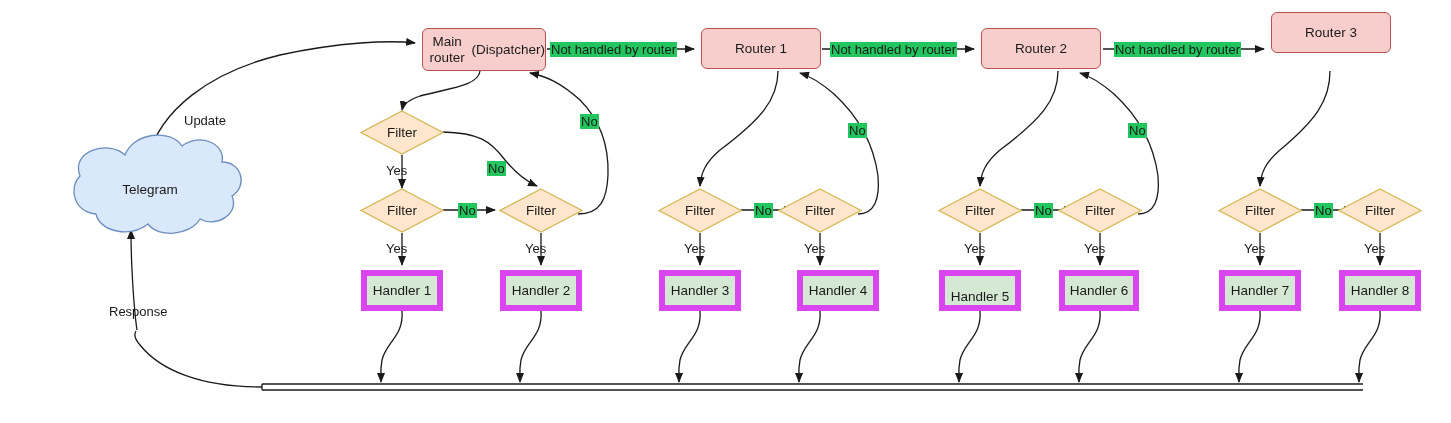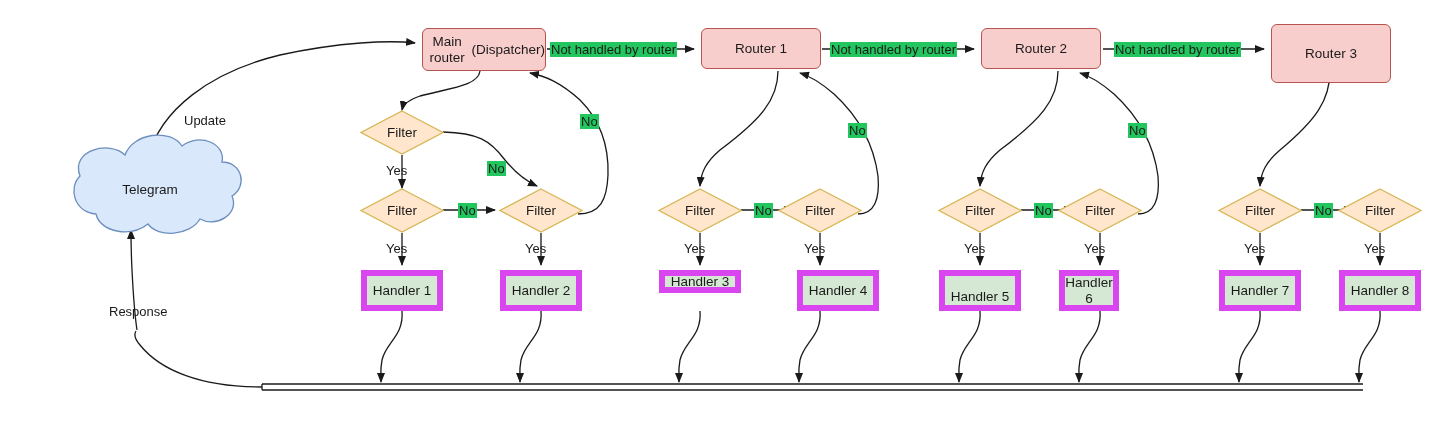--- a/index.html
+++ b/index.html
@@ -114,21 +114,21 @@
   <div class="node router" style="left:422px;top:28px;width:124px;height:43px;flex-direction:row;">
     <span>Main router</span>
     <span>(Dispatcher)</span>
   </div>
   <div class="node router" style="left:701px;top:28px;width:120px;height:41px;">
     <span>Router 1</span>
   </div>
   <div class="node router" style="left:981px;top:28px;width:120px;height:41px;">
     <span>Router 2</span>
   </div>
-  <div class="node router" style="left:1271px;top:24px;width:120px;height:59px;">
+  <div class="node router" style="left:1271px;top:12px;width:120px;height:41px;">
     <span>Router 3</span>
   </div>
 
   <div class="filter-wrap" style="left:360px;top:110px;width:84px;height:45px;">
     <svg width="84" height="45">
         <polygon points="42,1 83,22.5 42,44 1,22.5" fill="#ffe6cc" stroke="#d6b656" stroke-width="1.3"></polygon>
       </svg>
     <span class="filter-lbl">Filter</span>
   </div>
   <div class="filter-wrap" style="left:360px;top:188px;width:84px;height:45px;">
@@ -179,30 +179,30 @@
       </svg>
     <span class="filter-lbl">Filter</span>
   </div>
 
   <div class="node handler" style="left:361px;top:270px;width:82px;height:41px;">
     <span>Handler 1</span>
   </div>
   <div class="node handler" style="left:500px;top:270px;width:82px;height:41px;">
     <span>Handler 2</span>
   </div>
-  <div class="node handler" style="left:659px;top:270px;width:82px;height:23px;">
+  <div class="node handler" style="left:659px;top:270px;width:82px;height:41px;">
     <span>Handler 3</span>
   </div>
   <div class="node handler" style="left:779px;top:270px;width:82px;height:41px;margin-left:18px;">
     <span>Handler 4</span>
   </div>
   <div class="node handler" style="left:939px;top:270px;width:82px;height:41px;align-items:flex-end;">
     <span>Handler 5</span>
   </div>
-  <div class="node handler" style="left:1059px;top:270px;width:60px;height:41px;">
+  <div class="node handler" style="left:1059px;top:270px;width:80px;height:41px;">
     <span>Handler 6</span>
   </div>
   <div class="node handler" style="left:1219px;top:270px;width:82px;height:41px;">
     <span>Handler 7</span>
   </div>
   <div class="node handler" style="left:1339px;top:270px;width:82px;height:41px;">
     <span>Handler 8</span>
   </div>
 
   <div class="edge-lbl nb" style="left:183px;top:73px;margin-top:40px;">Update</div>

